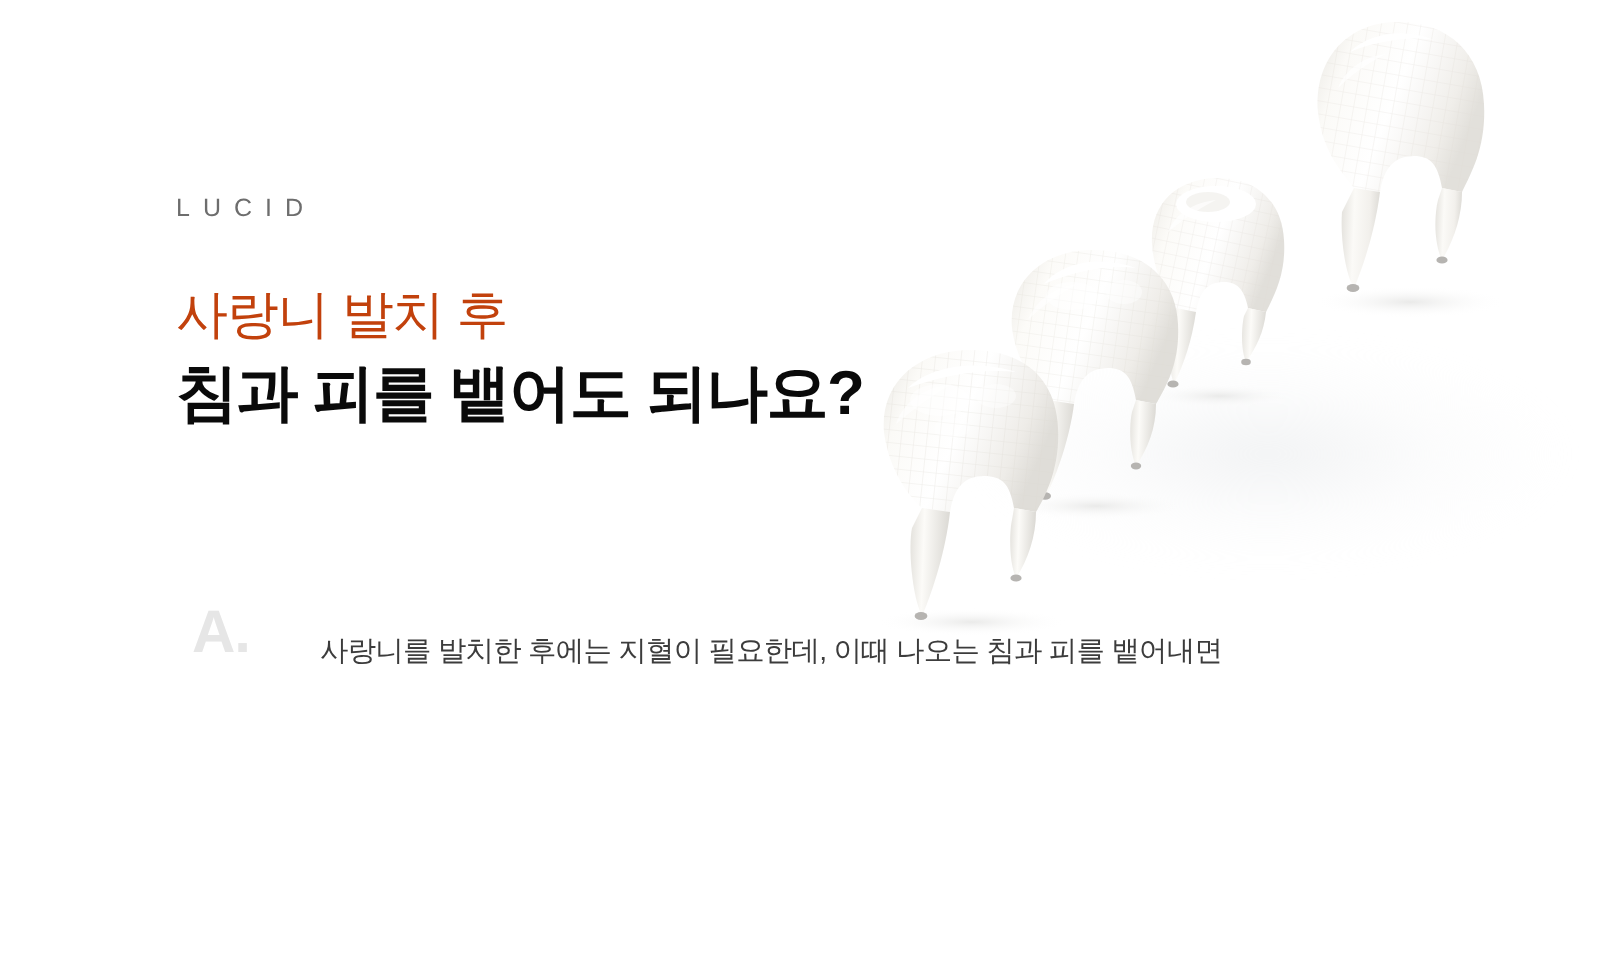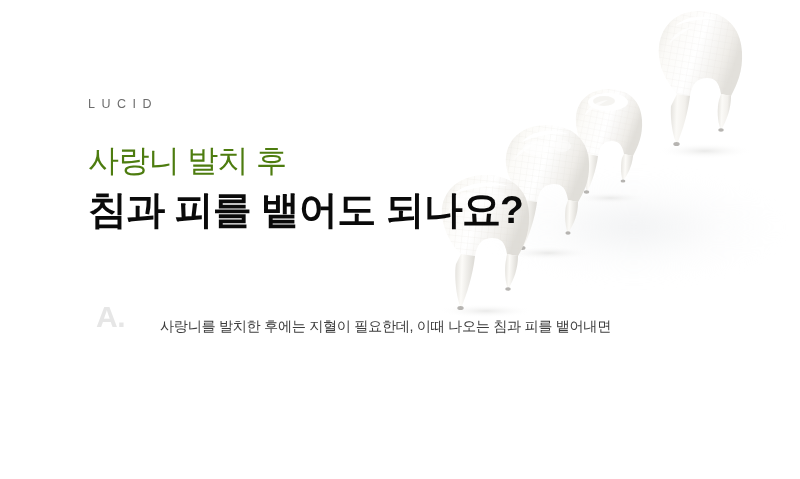--- a/index.html
+++ b/index.html
@@ -68,28 +68,28 @@
   }
   .headline {
     position: absolute;
     left: 0;
     top: 140px;
     line-height: 1.38;
     color: #111111;
   }
   .headline .l1 {
     display: block;
-    font-size: 31px;
+    font-size: 26px;
     font-weight: 400;
     letter-spacing: -0.6px;
-    color: #4d7c0f;
+    color: #c2410c;
   }
   .headline .l2 {
     display: block;
-    font-size: 39px;
+    font-size: 31px;
     font-weight: 700;
     letter-spacing: -0.8px;
     color: #0a0a0a;
   }
 
   .answer {
     position: absolute;
     left: 0;
     top: 300px;
     width: 650px;

